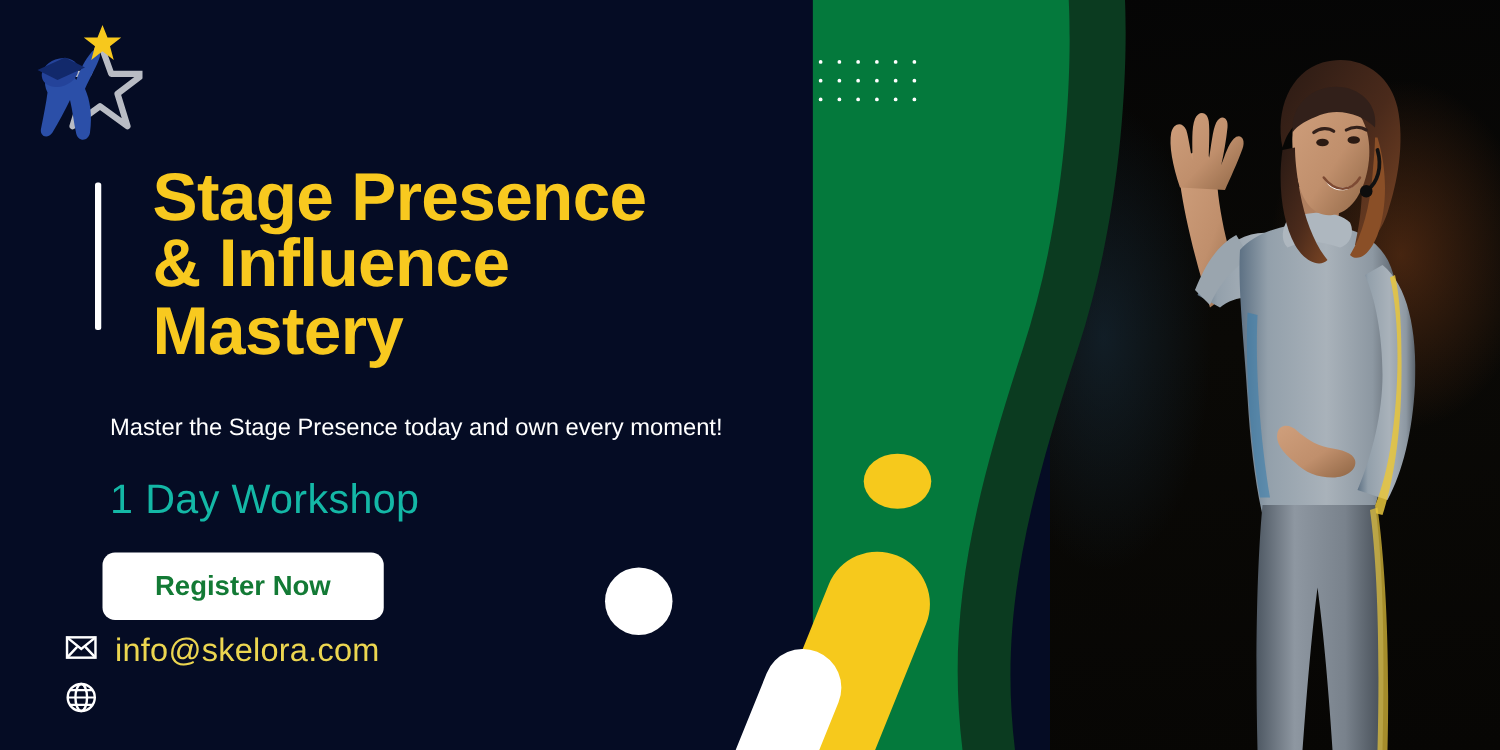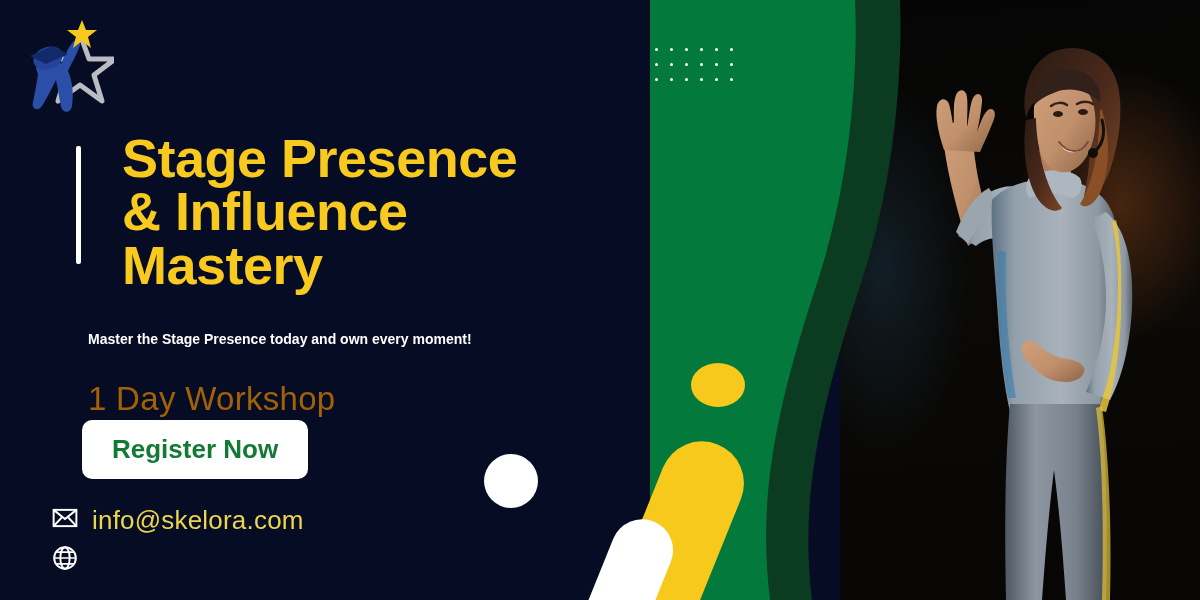--- a/index.html
+++ b/index.html
@@ -56,41 +56,41 @@
     font-weight:bold;
     line-height:0.99;
     letter-spacing:-0.5px;
     white-space:pre-line;
   }
 
   .subtitle {
     position:absolute; top:330px; left:88px;
     width:500px;
     color:#ffffff;
-    font-size:14px;
+    font-size:19px;
     line-height:1.42;
-    font-weight:700;
+    font-weight:400;
   }
 
   .workshop {
     position:absolute; top:380px; left:88px;
-    color:#a16207;
+    color:#14b8a6;
     font-size:33px;
     font-weight:300;
     letter-spacing:0.3px;
   }
 
   .cta {
-    position:absolute; top:420px; left:82px;
+    position:absolute; top:442px; left:82px;
     background:#ffffff;
     color:#137a35;
     border:none;
     border-radius:10px;
-    padding:14px 30px;
-    font-size:26px;
+    padding:14px 42px;
+    font-size:22px;
     font-weight:bold;
     font-family:"Liberation Sans", sans-serif;
     cursor:pointer;
   }
 
   .contact { position:absolute; top:505px; left:52px; }
   .crow {
     display:flex; align-items:flex-start; gap:14px;
     margin-bottom:9px;
   }

